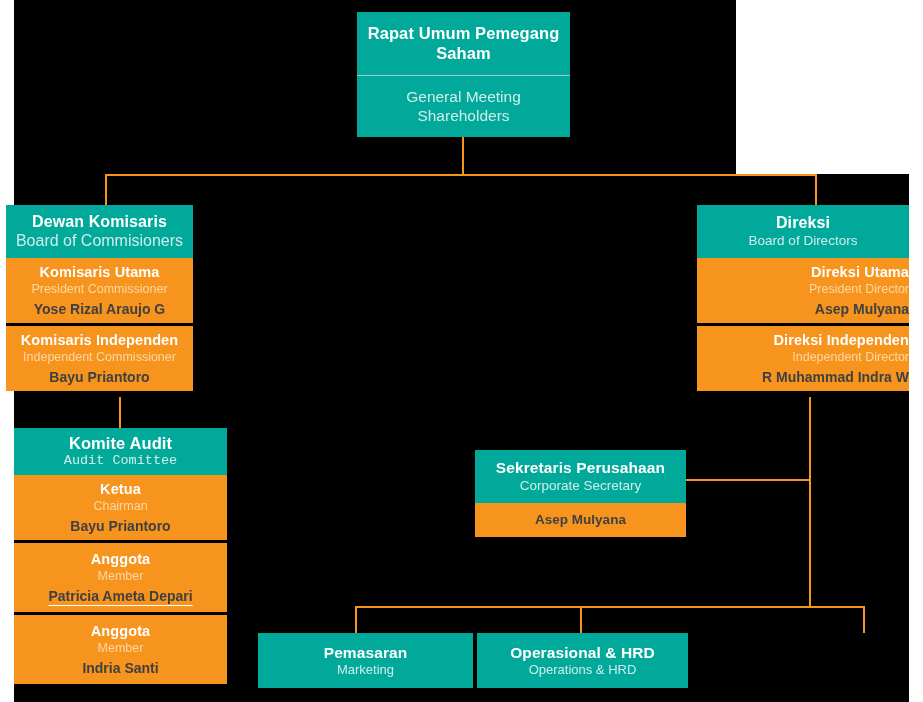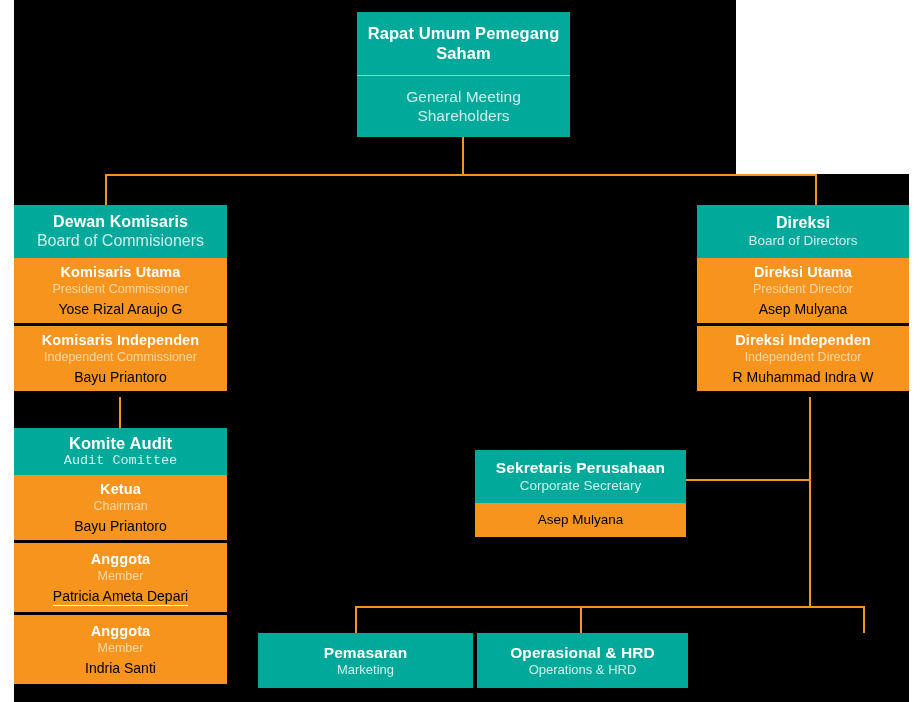--- a/index.html
+++ b/index.html
@@ -27,48 +27,48 @@
 
   .t-id{
     color:#ffffff;font-weight:bold;line-height:1.18;
     letter-spacing:.1px;
   }
   .t-en{
     color:#cfeeea;font-weight:normal;line-height:1.18;
   }
   .seg.orange .t-en{color:#fcd8a4;}
   .t-name{
-    color:#000000;font-weight:normal;line-height:1.2;
+    color:#404040;font-weight:bold;line-height:1.2;
   }
   .t-name.ul{text-decoration:underline;text-decoration-color:#ffffff;
              text-underline-offset:4px;text-decoration-thickness:1px;}
 
   .hr-white{width:100%;height:1px;background:#bfe8e3;opacity:.85;}
 
   
   #root{left:357px;top:12px;width:213px;}
   #root .seg.teal.head{height:63px;}
   #root .seg.teal.sub{height:61px;}
   #root .t-id{font-size:16.5px;}
   #root .t-en{font-size:15.5px;}
 
   
-  #komisaris{left:14px;top:205px;width:213px;}
+  #komisaris{left:6px;top:205px;width:187px;}
   #komisaris .head{height:53px;}
   #komisaris .blk{height:65px;gap:1px;}
   #komisaris .t-id{font-size:14.5px;}
   #komisaris .t-en{font-size:12.5px;}
   #komisaris .t-name{font-size:14px;margin-top:3px;}
   #komisaris .head .t-id{font-size:16px;}
   #komisaris .head .t-en{font-size:16px;}
 
   
   #direksi{left:697px;top:205px;width:212px;}
   #direksi .head{height:53px;}
-  #direksi .blk{height:65px;gap:1px;}
+  #direksi .blk{height:65px;gap:1px;align-items:flex-end;}
   #direksi .t-id{font-size:14.5px;}
   #direksi .t-en{font-size:12.5px;}
   #direksi .t-name{font-size:14px;margin-top:3px;}
   #direksi .head .t-id{font-size:16px;}
   #direksi .head .t-en{font-size:13.5px;}
 
   
   #komite{left:14px;top:428px;width:213px;}
   #komite .head{height:47px;}
   #komite .blk{height:65px;gap:1px;}

